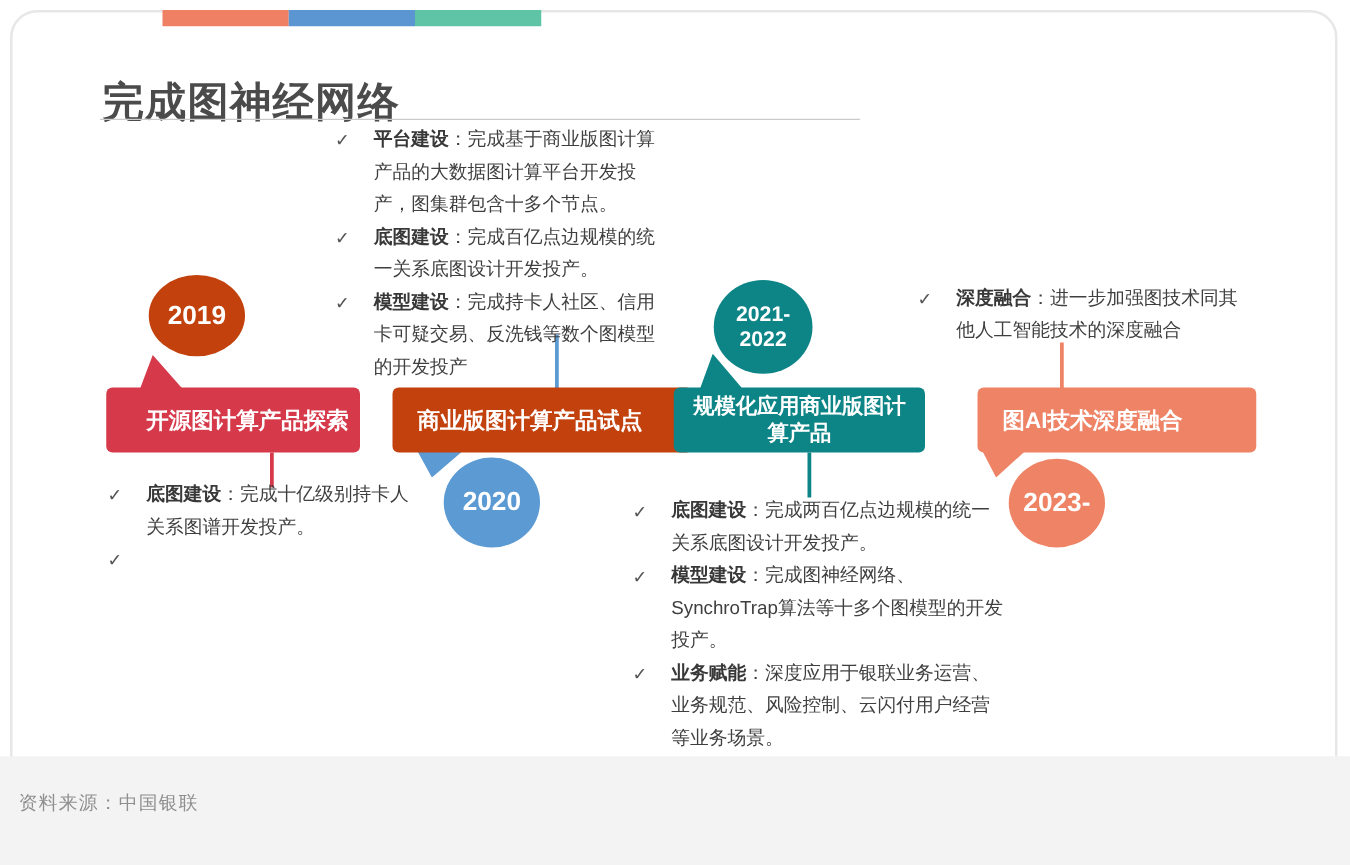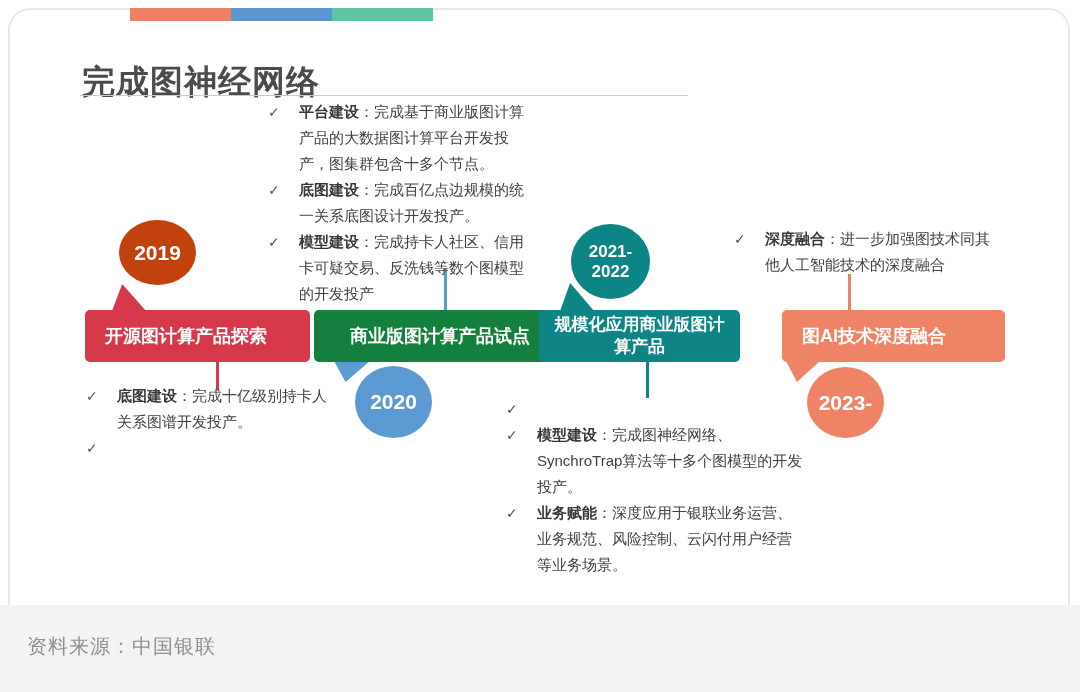--- a/index.html
+++ b/index.html
@@ -42,22 +42,22 @@
   .conn.blue{left:444px;top:268px;height:44px;background:#5b9ad2;}
   .conn.teal{left:646px;top:362px;height:36px;background:#0d8486;}
   .conn.salmon{left:848px;top:274px;height:38px;background:#ef8366;}
 
   
   .box{
     position:absolute;top:310px;height:52px;border-radius:5px;z-index:3;
     color:#fff;font-weight:bold;font-size:18px;
     display:flex;align-items:center;box-sizing:border-box;
   }
-  .box-2019{left:85px;width:225px;padding-left:20px;background:#d6394a;}
-  .box-2020{left:314px;width:240px;padding-left:36px;background:#15803d;}
+  .box-2019{left:85px;width:203px;padding-left:32px;background:#d6394a;}
+  .box-2020{left:314px;width:240px;padding-left:20px;background:#c2410c;}
   .box-2021{left:539px;width:201px;background:#0d8486;justify-content:center;
             text-align:center;font-size:17px;line-height:22px;padding:0 12px;}
   .box-2023{left:762px;width:223px;padding-left:20px;background:#ef8366;margin-left:20px;}
 
   
   .ptr{position:absolute;z-index:2;}
   .ptr-2019{left:112px;top:284px;width:34px;height:27px;background:#d6394a;
             clip-path:polygon(30% 0,100% 100%,0 100%);}
   .ptr-2021{left:560px;top:283px;width:34px;height:28px;background:#0d8486;
             clip-path:polygon(30% 0,100% 100%,0 100%);}
@@ -72,21 +72,21 @@
     display:flex;flex-direction:column;align-items:center;justify-content:center;
     text-align:center;
   }
   .c2019{left:119px;top:220px;width:77px;height:65px;font-size:21px;background:#c2410c;}
   .c2020{left:355px;top:366px;width:77px;height:72px;font-size:21px;background:#5b9ad2;}
   .c2021{left:571px;top:224px;width:79px;height:75px;font-size:17px;line-height:20px;background:#0d8486;}
   .c2023{left:807px;top:367px;width:77px;height:71px;font-size:21px;background:#ef8366;}
 
   
   .footer{position:absolute;left:0;top:605px;width:1080px;height:87px;background:#f2f3f2;z-index:5;}
-  .source{position:absolute;left:27px;top:28px;font-size:20px;color:#8f8f8f;letter-spacing:1px;}
+  .source{position:absolute;left:15px;top:28px;font-size:15px;color:#8f8f8f;letter-spacing:1px;}
 </style>
 </head>
 <body>
 
 <div class="card"></div>
 
 <div class="bar b1"></div>
 <div class="bar b2"></div>
 <div class="bar b3"></div>
 
@@ -114,20 +114,21 @@
     <p class="btxt"><b>底图建设</b><span>：完成十亿级别持卡人关系图谱开发投产。</span></p>
   </li>
   <li>
     <span class="chk">✓</span>
   </li>
 </ul>
 
 <ul class="checklist bl-2021">
   <li>
     <span class="chk">✓</span>
+    <p class="btxt"><b>底图建设</b><span>：完成两百亿点边规模的统一关系底图设计开发投产。</span></p>
   </li>
   <li>
     <span class="chk">✓</span>
     <p class="btxt"><b>模型建设</b><span>：完成图神经网络、SynchroTrap算法等十多个图模型的开发投产。</span></p>
   </li>
   <li>
     <span class="chk">✓</span>
     <p class="btxt"><b>业务赋能</b><span>：深度应用于银联业务运营、业务规范、风险控制、云闪付用户经营等业务场景。</span></p>
   </li>
 </ul>

